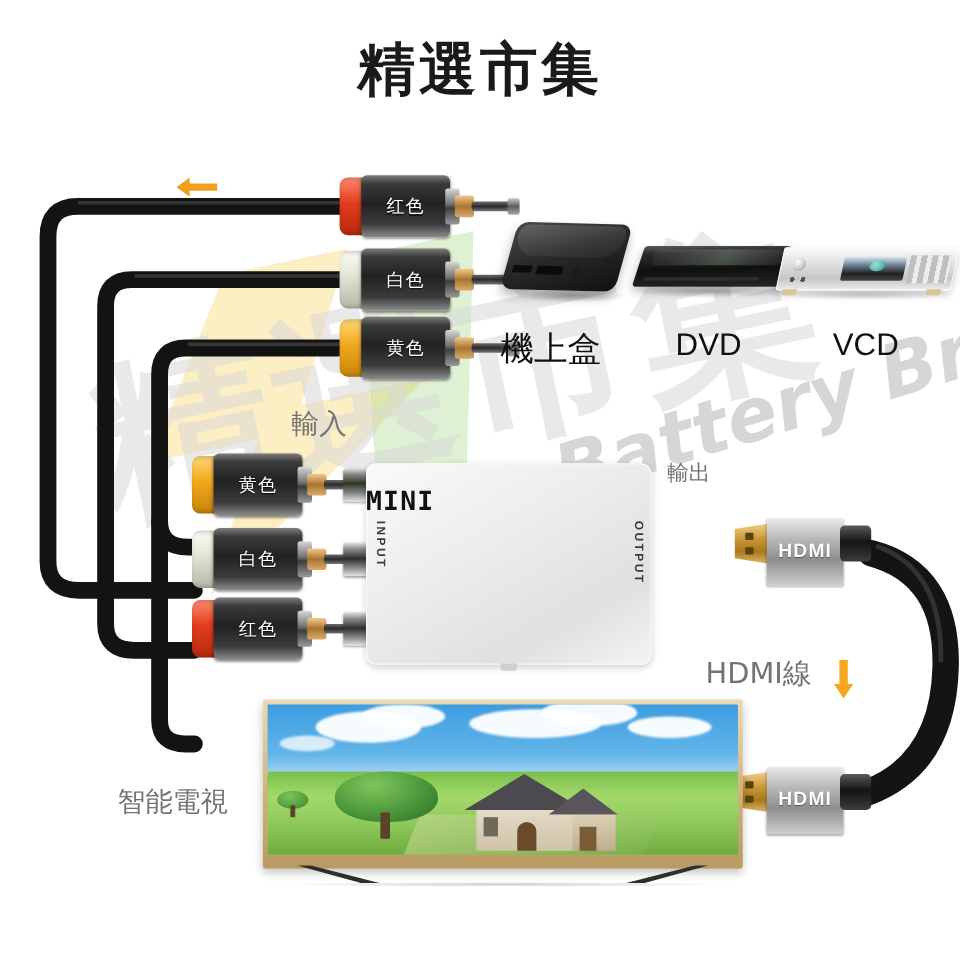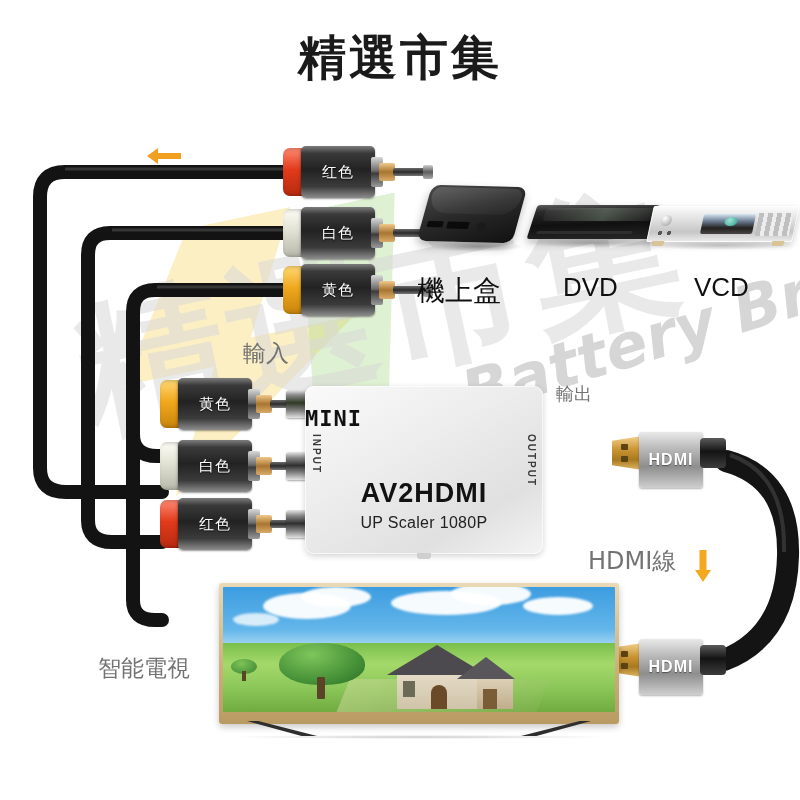--- a/index.html
+++ b/index.html
@@ -381,22 +381,20 @@
   </div>
 
   <div class="jack j-yellow" style="left:286px;top:390px;"></div>
   <div class="jack" style="left:286px;top:452px;"></div>
   <div class="jack" style="left:286px;top:510px;"></div>
 
   <div class="box">
     <div class="mini">MINI</div>
     <div class="sidelab in">INPUT</div>
     <div class="sidelab out">OUTPUT</div>
-    <div class="av">AV2HDMI</div>
-    <div class="scaler">UP Scaler 1080P</div>
     <div class="nub"></div>
   </div>
 
   <div class="hdmi" style="left:612px;top:432px;">
     <div class="gold">
         <i class="a"></i>
         <i class="b"></i>
       </div>
     <div class="shell">
       <span>HDMI</span>

